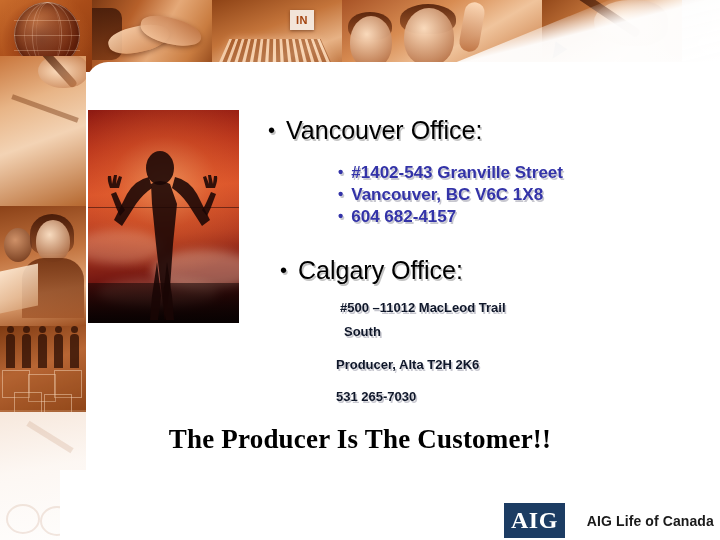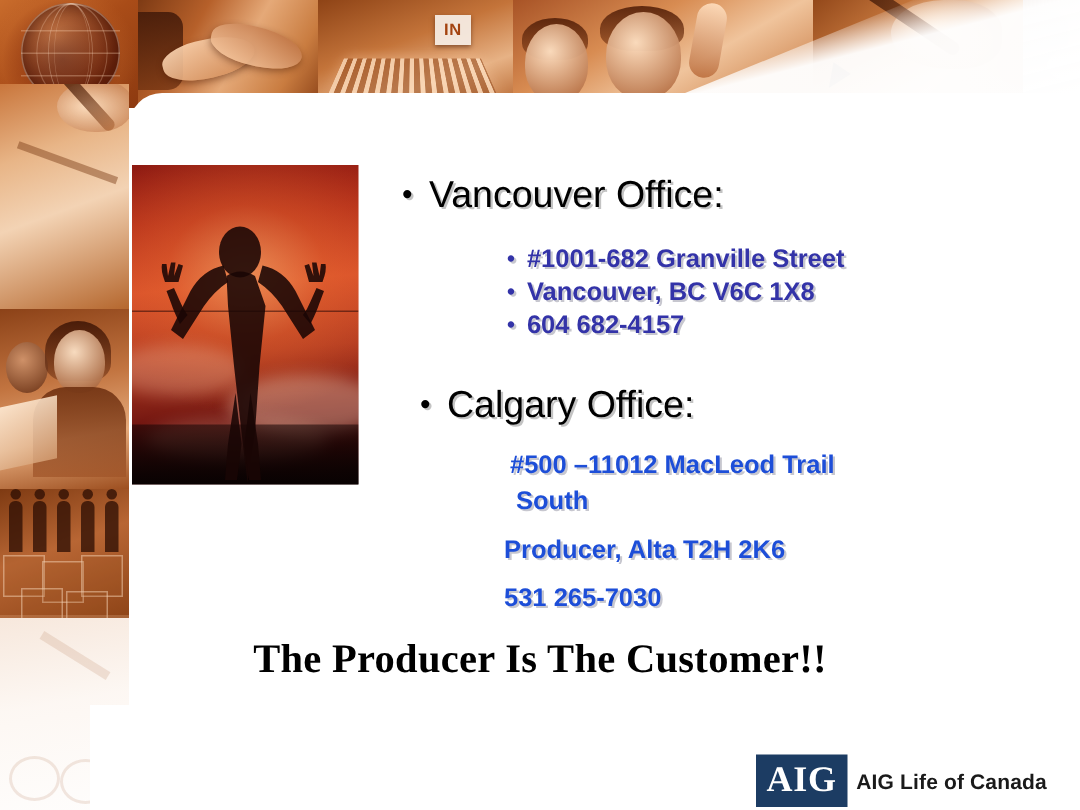--- a/index.html
+++ b/index.html
@@ -298,23 +298,23 @@
 
   .lvl2 {
     font-size: 17px;
     font-weight: bold;
     color: #3333A8;
     text-shadow: 1.5px 1.5px 0 rgba(185,185,195,.8);
   }
   .lvl2 .bul { margin-right: 8px; font-size: 15px; vertical-align: 1px; }
 
   .lvl3 {
-    font-size: 17px;
+    font-size: 13px;
     font-weight: bold;
-    color: #1d4ed8;
+    color: #0f172a;
     text-shadow: 1.5px 1.5px 0 rgba(185,185,195,.8);
   }
 
   .tagline {
     position: absolute;
     left: 0; right: 0; top: 424px;
     text-align: center;
     font-family: "Liberation Serif", serif;
     font-weight: bold;
     font-size: 27px;
@@ -331,21 +331,21 @@
     background: #1C3C63;
     color: #ffffff;
     font-family: "Liberation Serif", serif;
     font-weight: bold;
     font-size: 24px;
     line-height: 1;
     padding: 5px 7px 6px 7px;
     letter-spacing: .5px;
   }
   .logo-text {
-    margin-left: 6px;
+    margin-left: 22px;
     color: #1a1a1a;
     font-weight: bold;
     font-size: 14px;
     letter-spacing: .1px;
   }
 </style>
 </head>
 <body>
 
 <div id="slide">
@@ -455,21 +455,21 @@
         <path d="M79 152 l5 34 2 24 -8 0 -3 -24 z"></path>
       </g>
     </svg>
   </div>
 
   <div class="tl-item lvl1" style="left:268px; top:116px;">
     <span class="bul">•</span><span>Vancouver Office:</span>
   </div>
 
   <div class="tl-item lvl2" style="left:338px; top:163px;">
-    <span class="bul">•</span><span>#1001-682 Granville Street</span>
+    <span class="bul">•</span><span>#1402-543 Granville Street</span>
   </div>
 
   <div class="tl-item lvl2" style="left:338px; top:185px;">
     <span class="bul">•</span><span>Vancouver, BC V6C 1X8</span>
   </div>
 
   <div class="tl-item lvl2" style="left:338px; top:207px;">
     <span class="bul">•</span><span>604 682-4157</span>
   </div>
 

